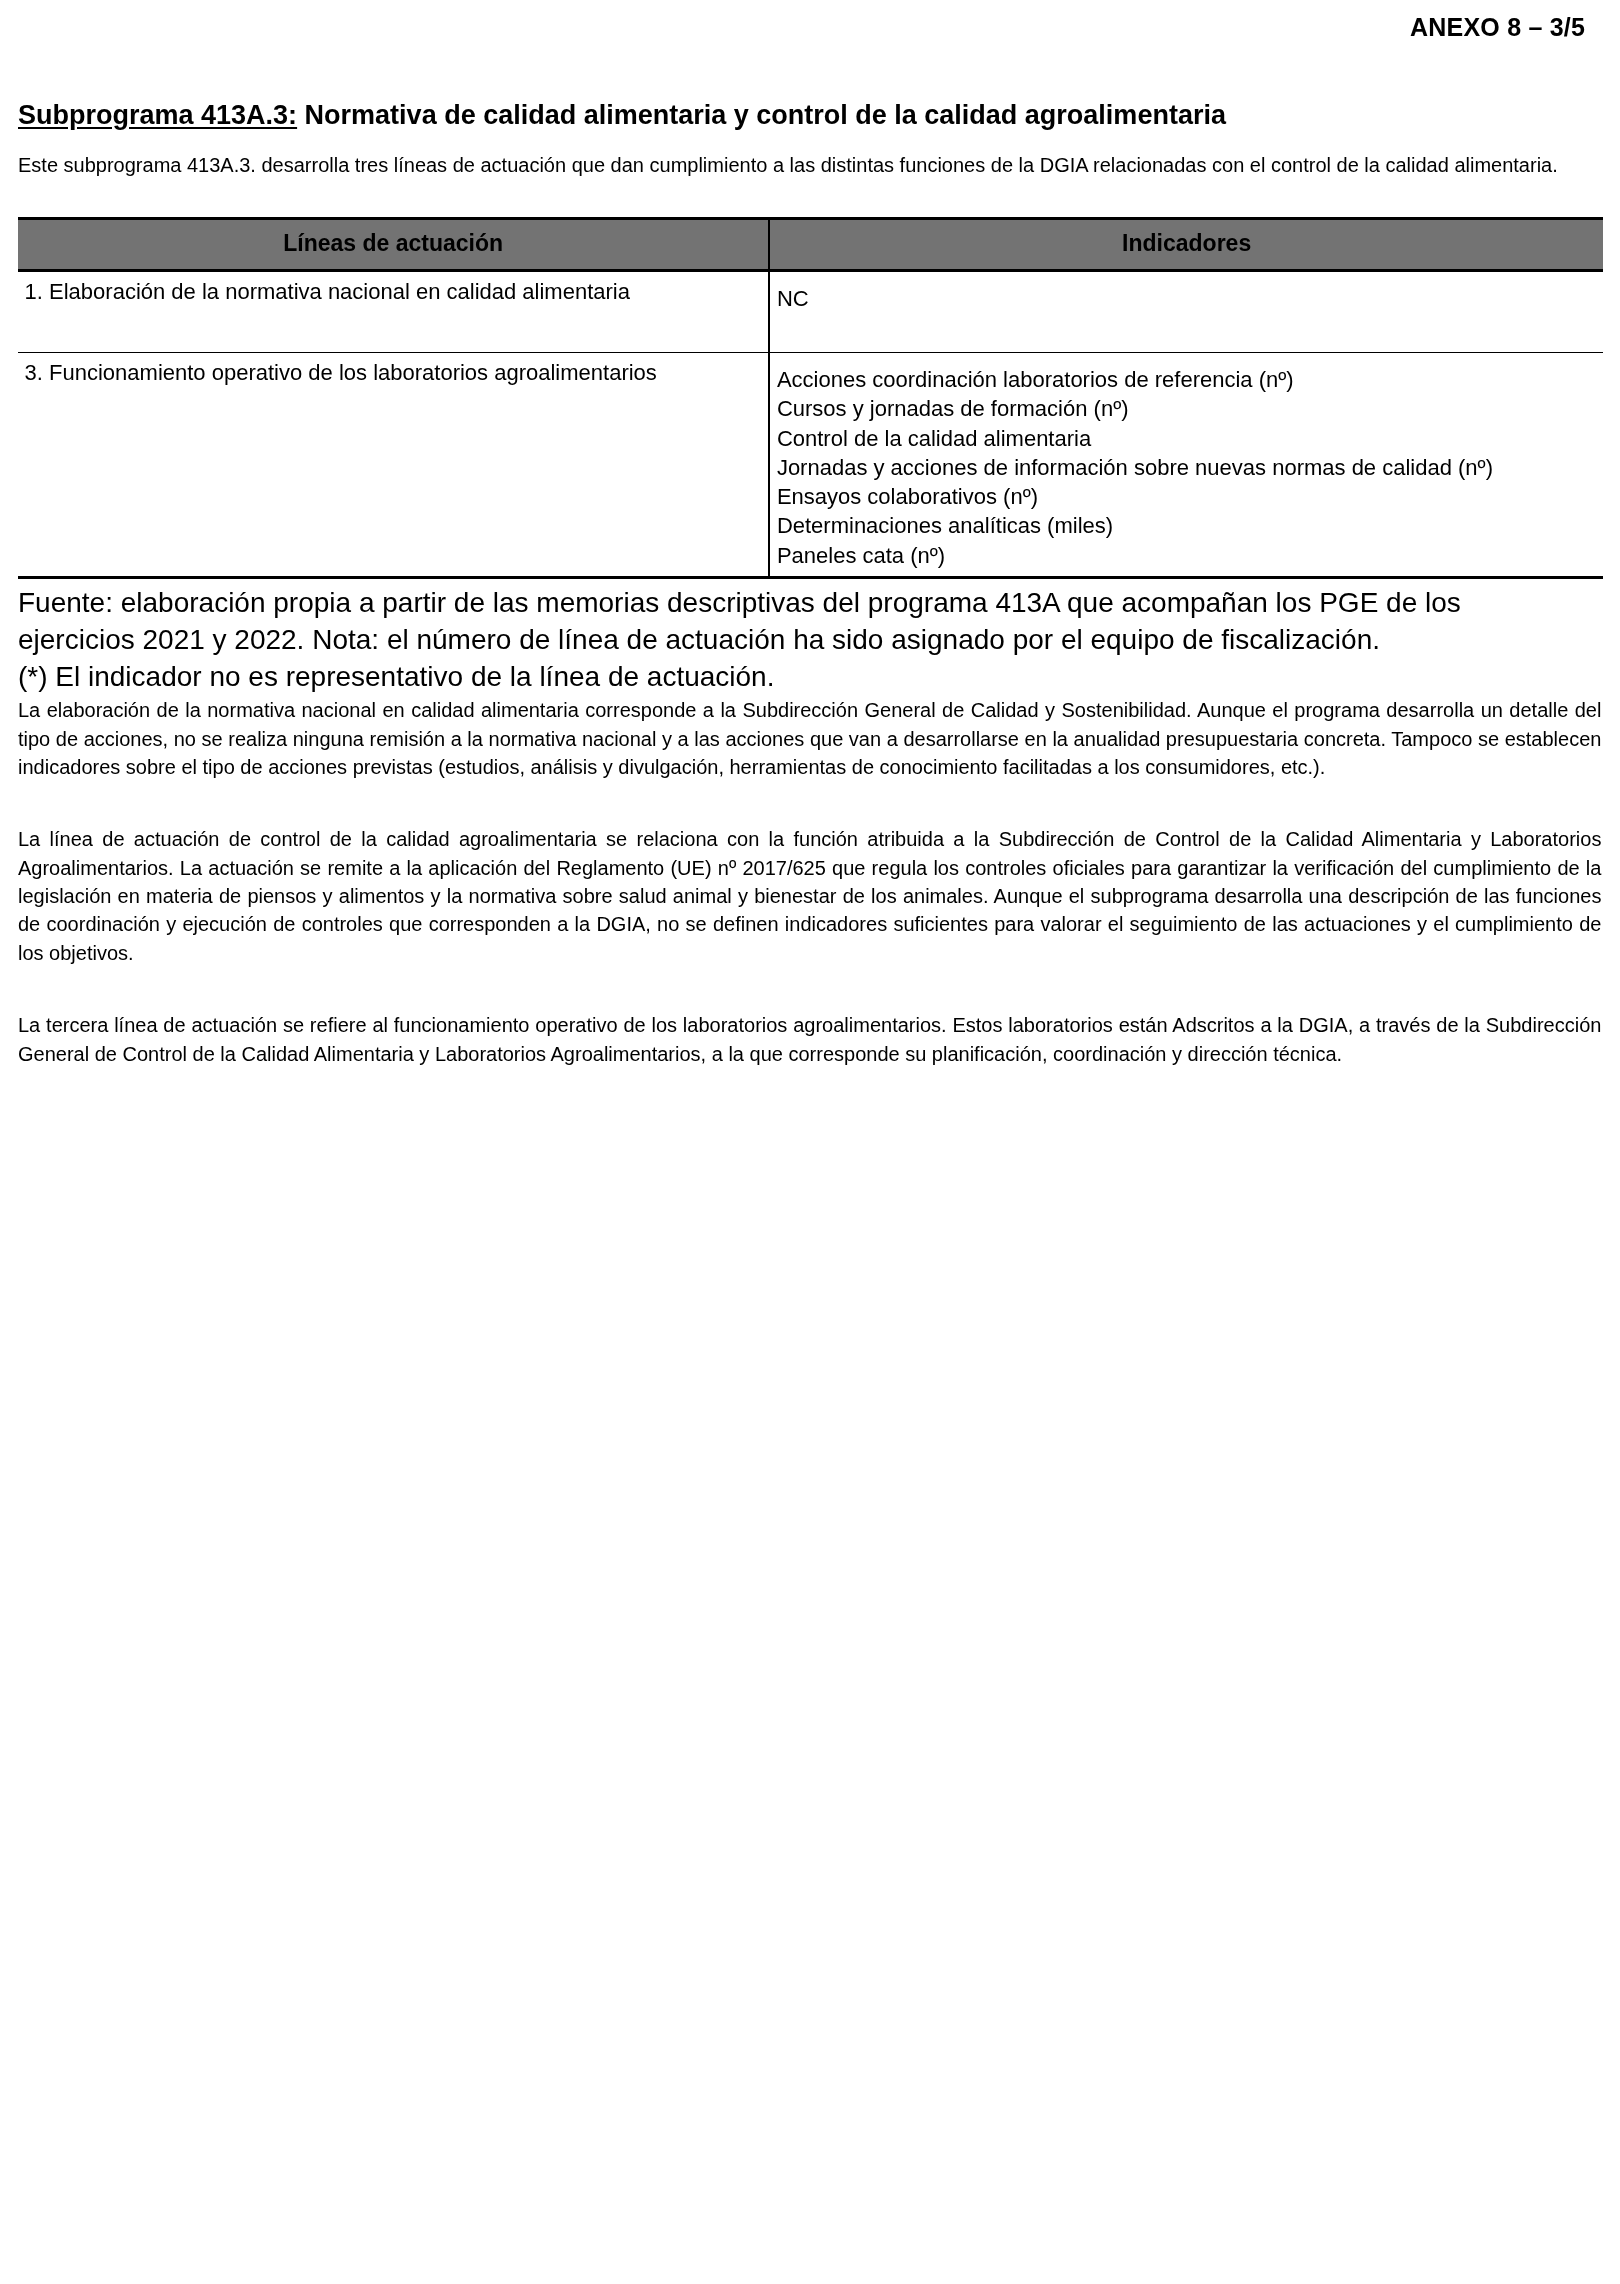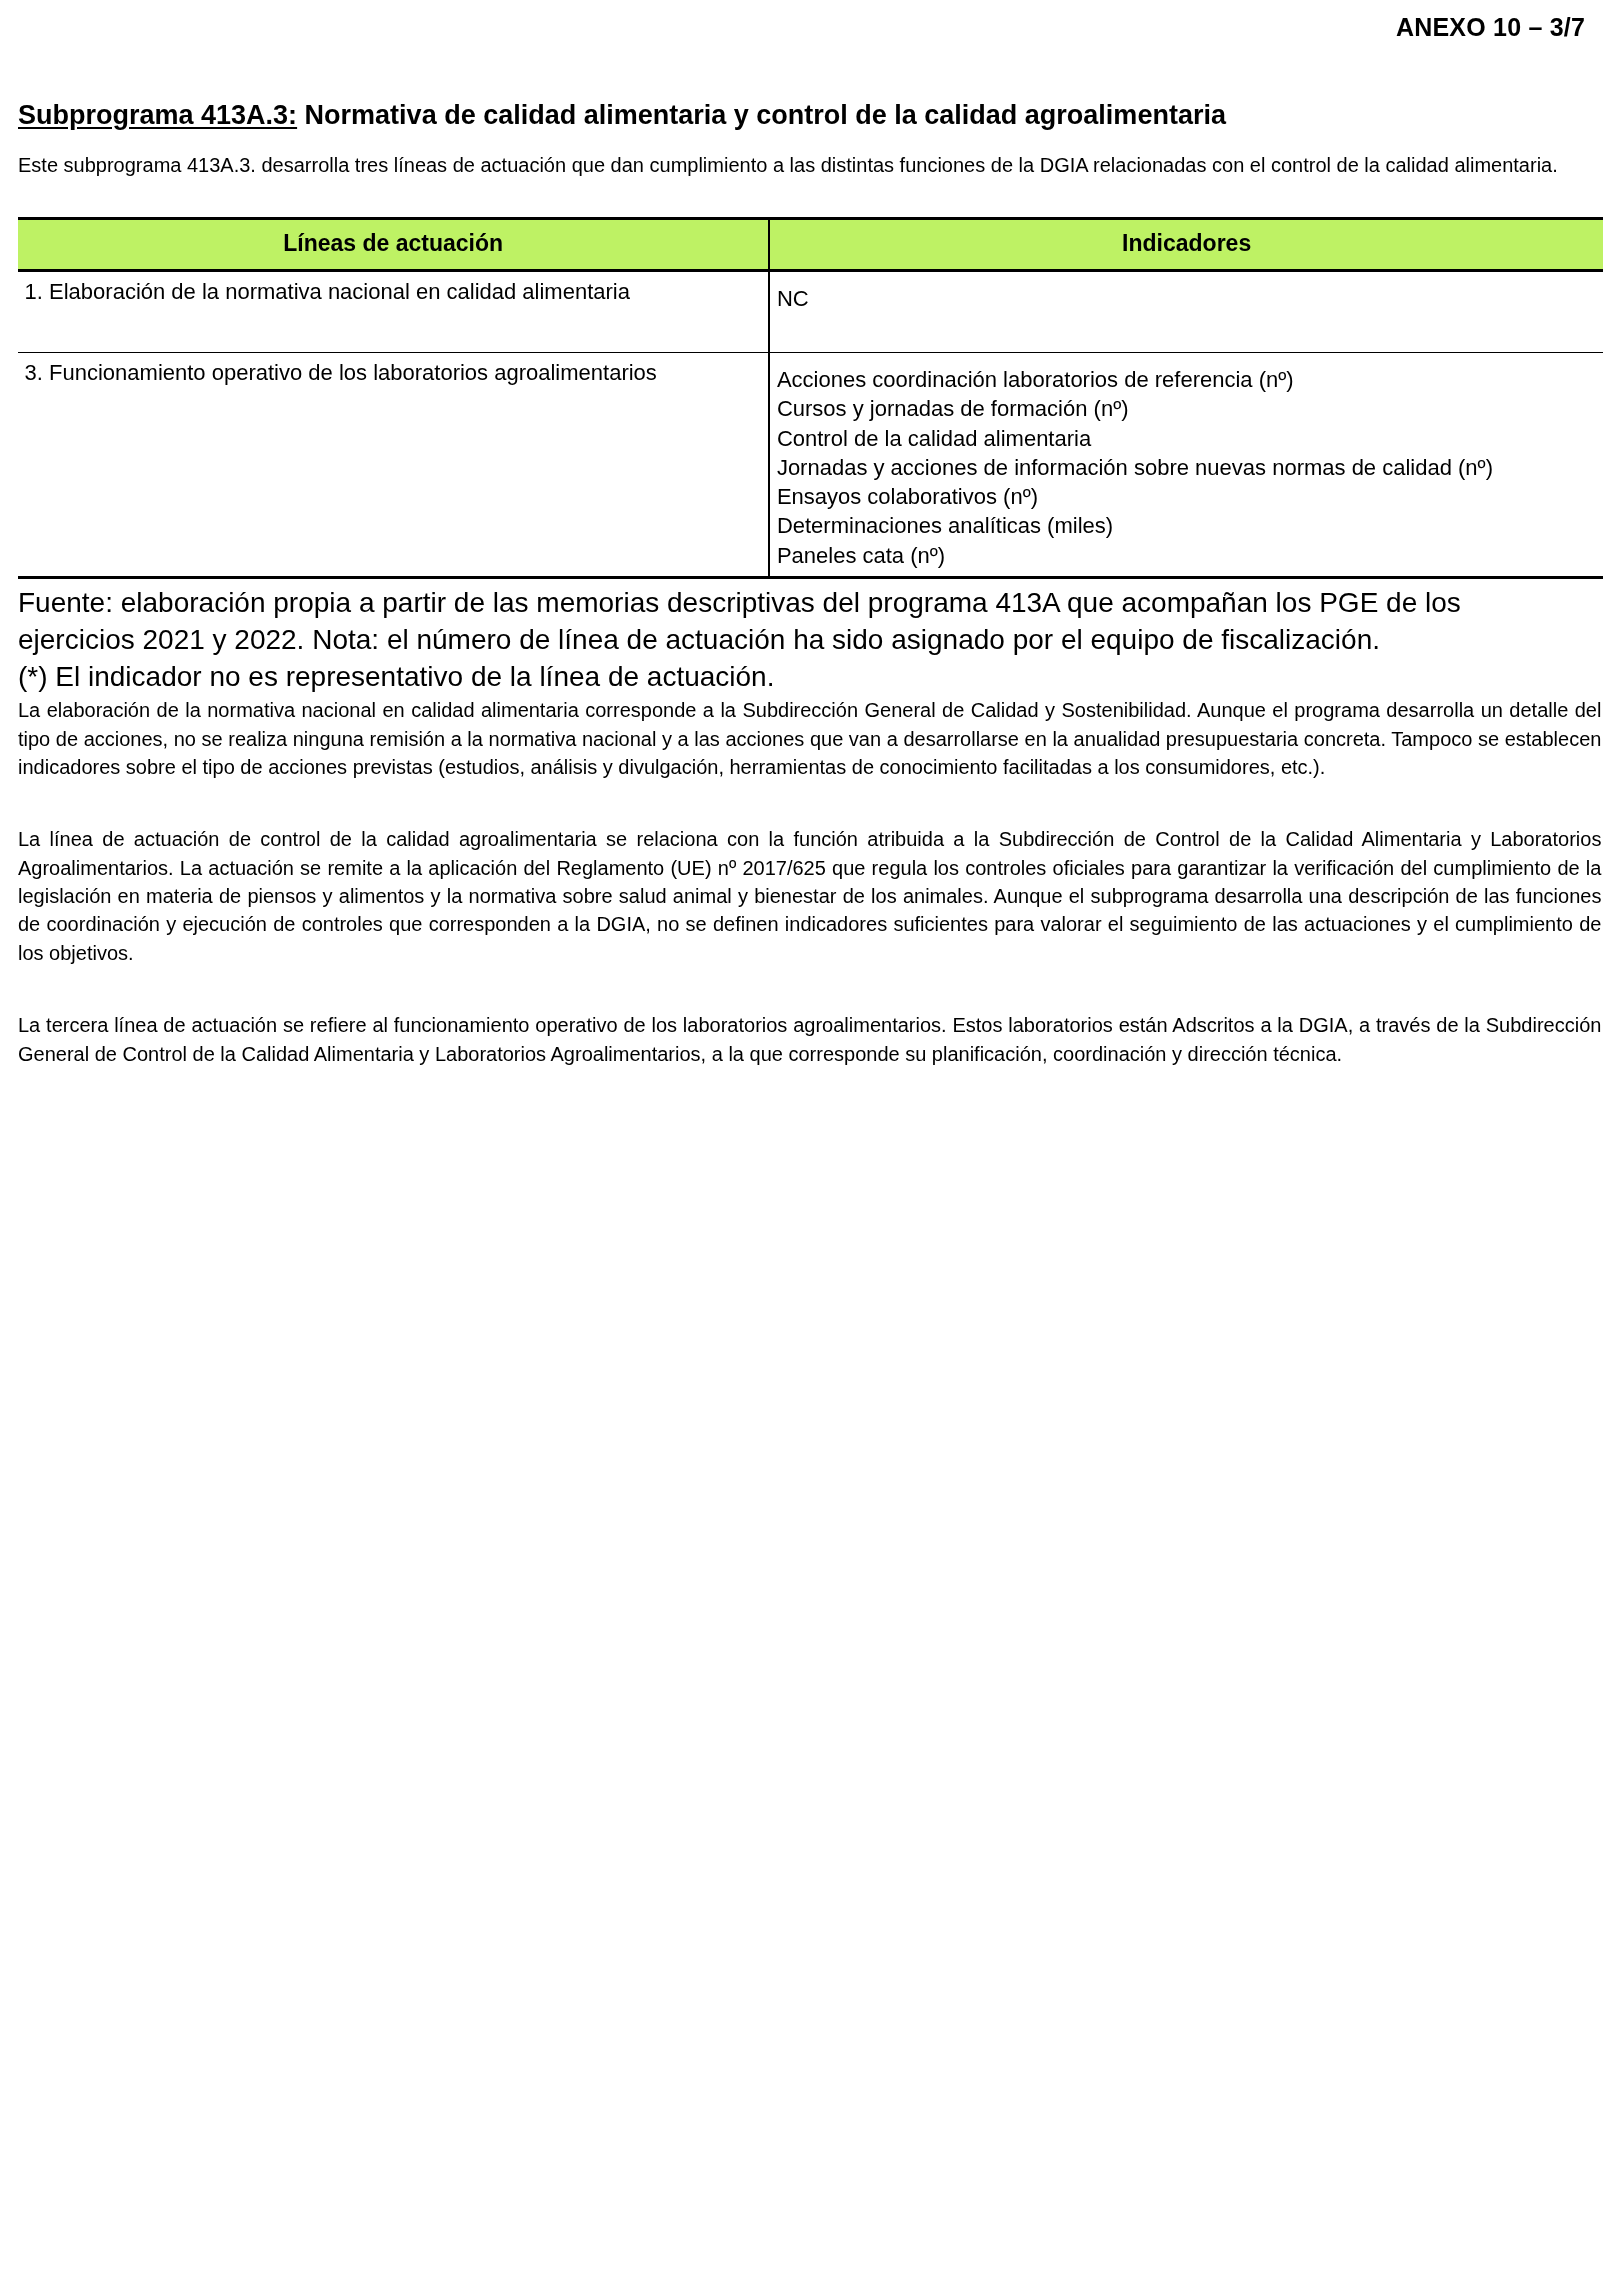--- a/index.html
+++ b/index.html
@@ -65,21 +65,21 @@
   table.lines-table {
     width: 100%;
     border-collapse: collapse;
     table-layout: fixed;
     font-size: 22px;
   }
   table.lines-table col.c1 { width: 47.4%; }
   table.lines-table col.c2 { width: 52.6%; }
 
   table.lines-table thead th {
-    background: #bef264;
+    background: #737373;
     font-weight: bold;
     font-size: 23px;
     text-align: center;
     padding: 10px 5px 11.5px 5px;
     border-top: 3.3px solid #000;
     border-bottom: 3.3px solid #000;
     vertical-align: middle;
   }
   table.lines-table thead th.col-left  { border-right: 2.5px solid #000; }
 
@@ -107,21 +107,21 @@
     margin-top: 5.8px;
     padding-right: 3.3px;
   }
   .source-note .sn-line { display: block; }
 </style>
 </head>
 <body>
 
 <div class="page">
 
-  <div class="doc-header">ANEXO 10 – 3/7</div>
+  <div class="doc-header">ANEXO 8 – 3/5</div>
 
   <h1 class="section-title"><span class="label">Subprograma 413A.3:</span><span> Normativa de calidad alimentaria y control de la calidad agroalimentaria</span></h1>
 
   <p class="body-text intro-para">Este subprograma 413A.3. desarrolla tres líneas de actuación que dan cumplimiento a las distintas funciones de la DGIA relacionadas con el control de la calidad alimentaria.</p>
 
   <div class="table-wrap">
     <table class="lines-table">
       <colgroup>
           <col class="c1">
           <col class="c2">

